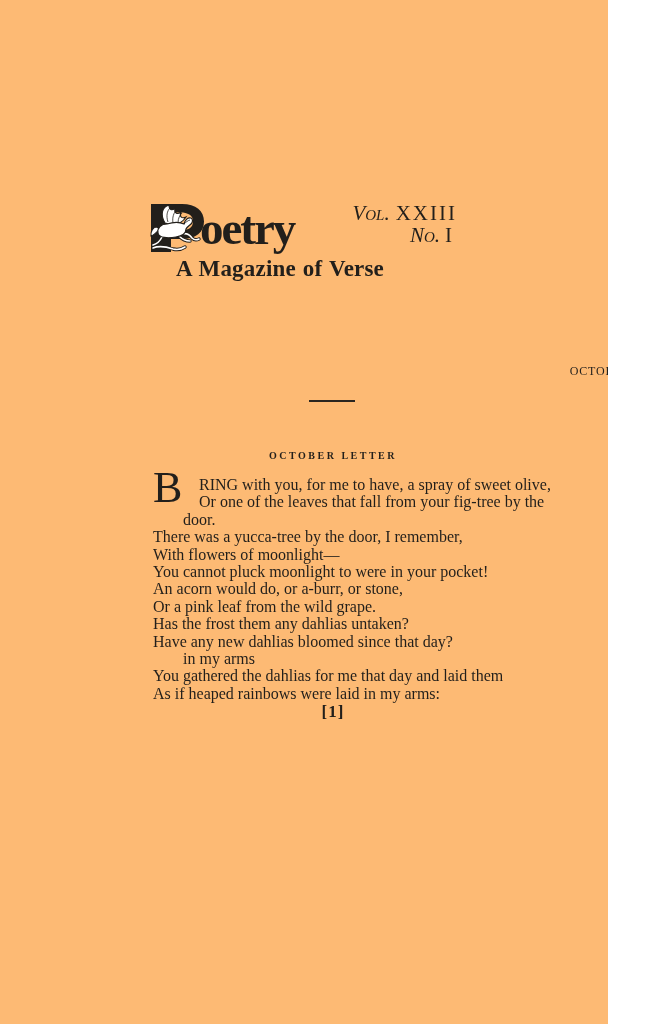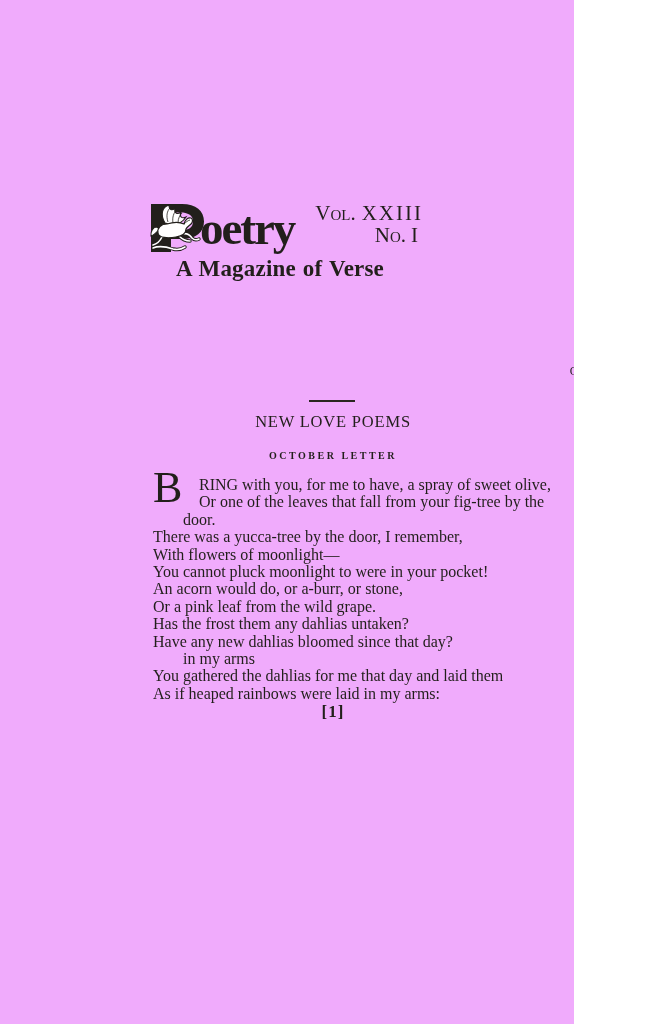--- a/index.html
+++ b/index.html
@@ -1,39 +1,40 @@
 <!DOCTYPE html>
 <html><head>
 <meta charset="utf-8">
 <style>
   html,body { margin:0; padding:0; background:#ffffff; }
   .page {
     position:relative;
     width:574px; height:1024px;
-    background:#f0abfc;
+    background:#fdba74;
     font-family:"Liberation Serif","DejaVu Serif",serif;
     color:#221f1b;
     overflow:hidden;
+    padding-left:34px;
   }
 
   
   .logo-mark { position:absolute; left:149px; top:202px; }
   .logo-rest {
     position:absolute; left:200px; top:205px;
     font-size:47px; font-weight:bold; letter-spacing:-2px; line-height:1;
   }
   .tagline {
     position:absolute; left:176px; top:256px;
     font-size:23px; font-weight:bold; letter-spacing:0.2px; word-spacing:1px;
   }
   .vol-block {
     position:absolute; right:151px; top:203px;
     text-align:right; font-size:21px; line-height:21px;
   }
-  .vol-line .sc, .no-line .sc { font-variant:small-caps; }
+  .vol-line .sc, .no-line .sc { font-variant:small-caps;font-style:italic; }
   .vol-line .val { letter-spacing:2px; margin-left:6px; }
   .no-line { margin-top:1px; padding-right:4px; }
   .no-line .val { letter-spacing:1px; margin-left:5px; }
 
   
   .date-heading {
     position:absolute; left:0; top:364px; width:666px;
     text-align:right; font-size:12px; letter-spacing:0.8px; font-weight:400;
   }
   .rule {
@@ -112,21 +113,20 @@
     <div class="vol-block">
       <div class="vol-line"><span class="sc">Vol.</span><span class="val">XXIII</span></div>
       <div class="no-line"><span class="sc">No.</span><span class="val">I</span></div>
     </div>
   </div>
 
   <div class="date-heading">OCTOBER, 1923</div>
 
   <div class="rule"></div>
 
-  <div class="section-heading">NEW LOVE POEMS</div>
 
   <div class="poem-title">OCTOBER LETTER</div>
 
   <div class="poem">
     <span class="drop-cap">B</span>
     <div class="line ind-dropcap">RING with you, for me to have, a spray of sweet olive,</div>
     <div class="line ind-dropcap">Or one of the leaves that fall from your fig-tree by the</div>
     <div class="line ind-deep">door.</div>
     <div class="line">There was a yucca-tree by the door, I remember,</div>
     <div class="line">With flowers of moonlight—</div>

